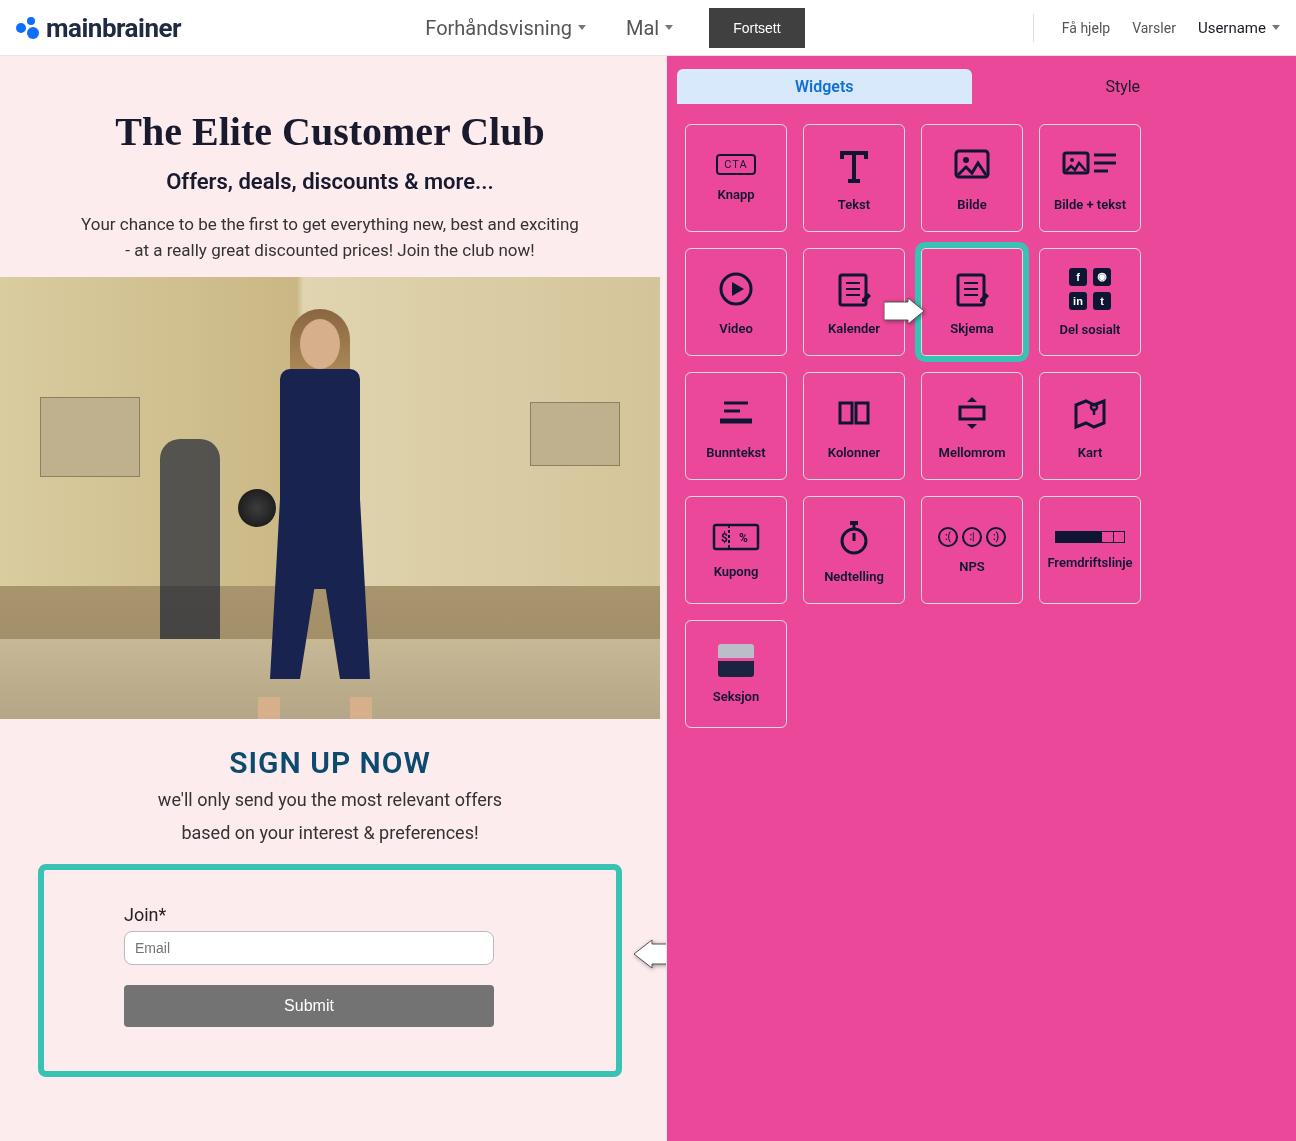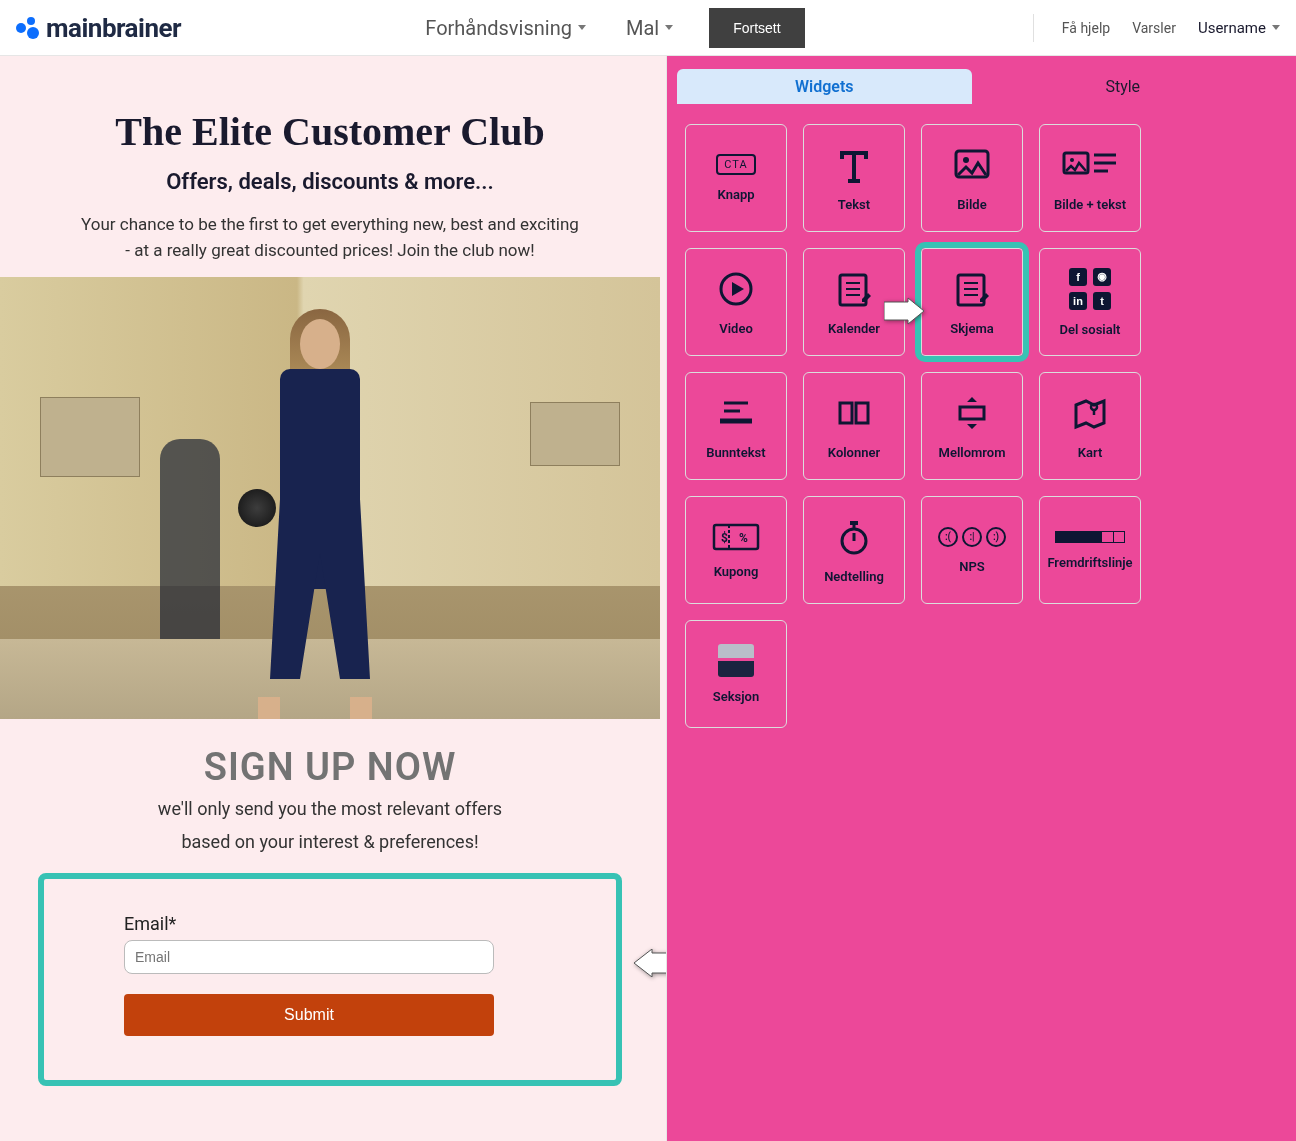--- a/index.html
+++ b/index.html
@@ -44,26 +44,26 @@
     .model .head { width: 40px; height: 50px; background: #d7b08b; border-radius: 50%; position: absolute; top: 40px; left: 70px; }
     .model .hair { width: 60px; height: 120px; background: linear-gradient(#8a6641, #c7a96a); border-radius: 30px; position: absolute; top: 30px; left: 60px; }
     .model .suit { width: 80px; height: 220px; background: #18234f; position: absolute; top: 90px; left: 50px; border-radius: 10px 10px 0 0; }
     .model .pants { width: 100px; height: 180px; background: #18234f; position: absolute; top: 220px; left: 40px; clip-path: polygon(10% 0, 90% 0, 100% 100%, 70% 100%, 50% 30%, 30% 100%, 0 100%); }
     .model .heelL, .model .heelR { position: absolute; width: 22px; height: 22px; background: #d7b08b; bottom: 0; }
     .model .heelL { left: 28px; }
     .model .heelR { left: 120px; }
     .model .bag { position: absolute; top: 210px; left: 8px; width: 38px; height: 38px; background: radial-gradient(#3d3d3d, #111); border-radius: 50%; }
 
     .signup-area { padding: 26px 38px 60px; text-align: center; }
-    .signup-title { font-size: 38px; font-weight: 600; color: #737373; letter-spacing: 1px; }
+    .signup-title { font-size: 30px; font-weight: 600; color: #0c4a6e; letter-spacing: 1px; }
     .signup-desc { font-size: 18px; color: #333; margin-top: 6px; line-height: 1.5; }
     .form-box { margin-top: 18px; border: 6px solid #37c2b4; border-radius: 8px; padding: 34px 80px 44px; text-align: left; position: relative; }
     .form-label { font-size: 18px; color: #222; margin-bottom: 6px; display: block; }
     .form-input { width: 100%; max-width: 370px; height: 34px; border: 1px solid #bbb; border-radius: 8px; padding: 0 10px; font-size: 14px; color: #0369a1; }
-    .submit-btn { display: block; width: 100%; max-width: 370px; margin-top: 20px; height: 42px; background: #c2410c; color: #fff; border: none; border-radius: 4px; font-size: 16px; cursor: pointer; }
+    .submit-btn { display: block; width: 100%; max-width: 370px; margin-top: 20px; height: 42px; background: #737373; color: #fff; border: none; border-radius: 4px; font-size: 16px; cursor: pointer; }
 
     .arrow-form { position: absolute; right: -62px; top: 70px; width: 44px; height: 28px; }
     .arrow-form svg { filter: drop-shadow(1px 1px 2px rgba(0,0,0,0.4)); }
 
     
     .right-panel { flex: 1; border-left: 1px solid #e6e6e6; background: #ec4899; padding: 0 16px 0 0; }
     .tabs { display: flex; height: 50px; align-items: flex-end; padding: 0 8px; }
     .tab { flex: 1; text-align: center; font-size: 16px; padding: 8px 0; color: #1a1a2e; cursor: pointer; border-radius: 6px 6px 0 0; margin: 0 2px 2px; }
     .tab.active { background: #d8e9fb; color: #1170d1; font-weight: 600; }
     .widgets-grid { display: grid; grid-template-columns: repeat(4, 102px); gap: 16px; padding: 18px; }
@@ -143,21 +143,21 @@
             <div class="heelL"></div>
             <div class="heelR"></div>
             <div class="bag"></div>
           </div>
         </div>
         <div class="signup-area">
           <div class="signup-title">SIGN UP NOW</div>
           <div class="signup-desc">we'll only send you the most relevant offers</div>
           <div class="signup-desc">based on your interest &amp; preferences!</div>
           <div class="form-box">
-            <label class="form-label">Email*</label>
+            <label class="form-label">Join*</label>
             <input class="form-input" placeholder="Email" style="">
             <button class="submit-btn">Submit</button>
             <div class="arrow-form">
               <svg viewBox="0 0 44 28">
                   <polygon points="44,4 44,24 18,24 18,28 0,14 18,0 18,4" fill="#fff" stroke="#555" stroke-width="1"></polygon>
                 </svg>
             </div>
           </div>
         </div>
       </div>

